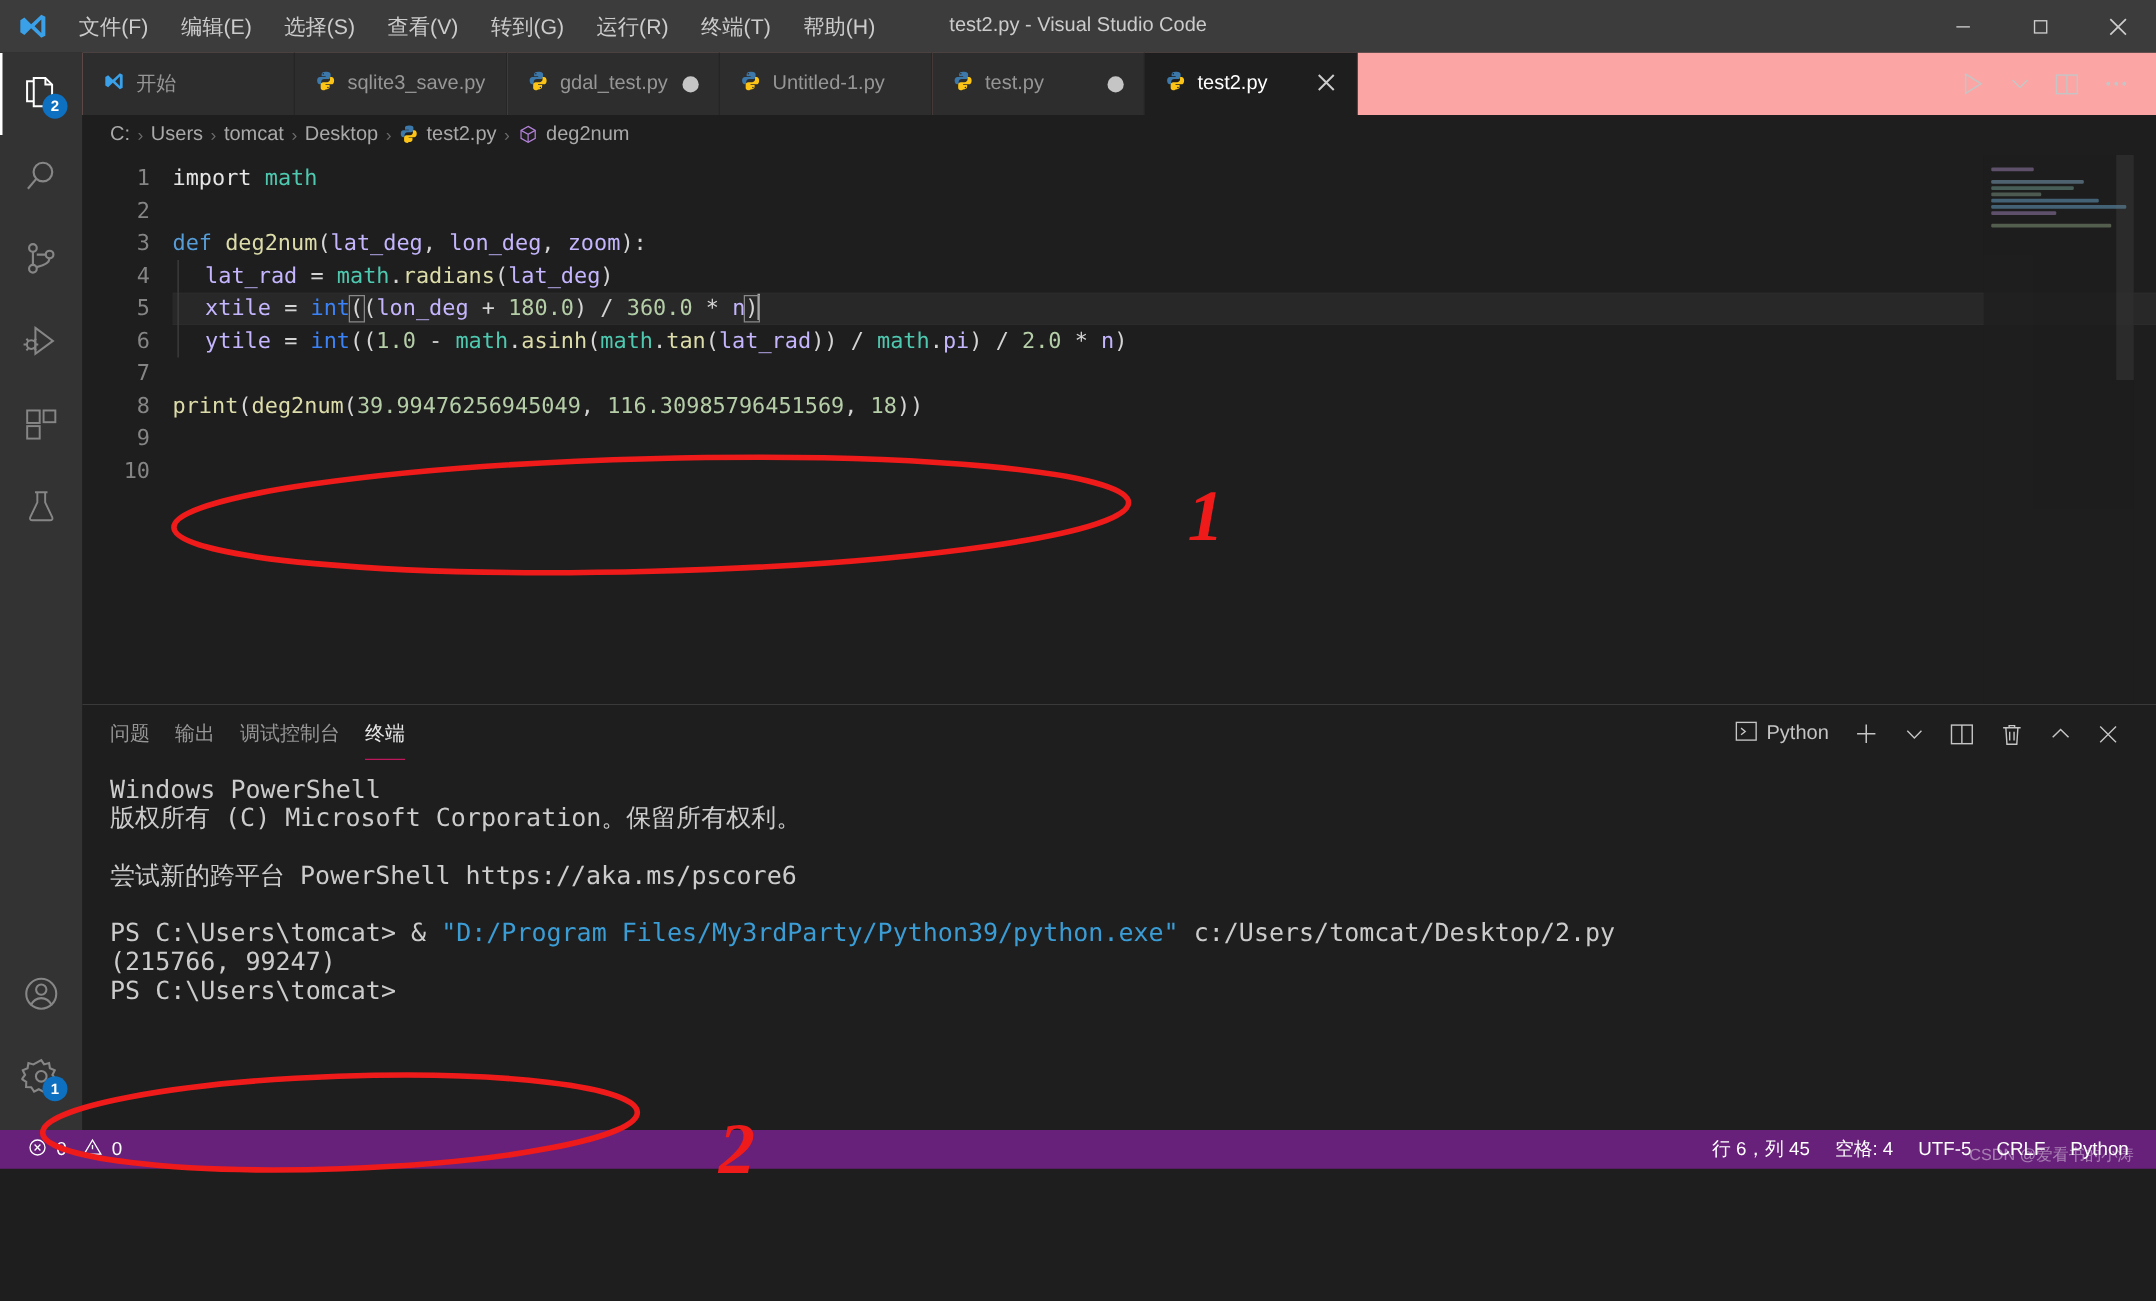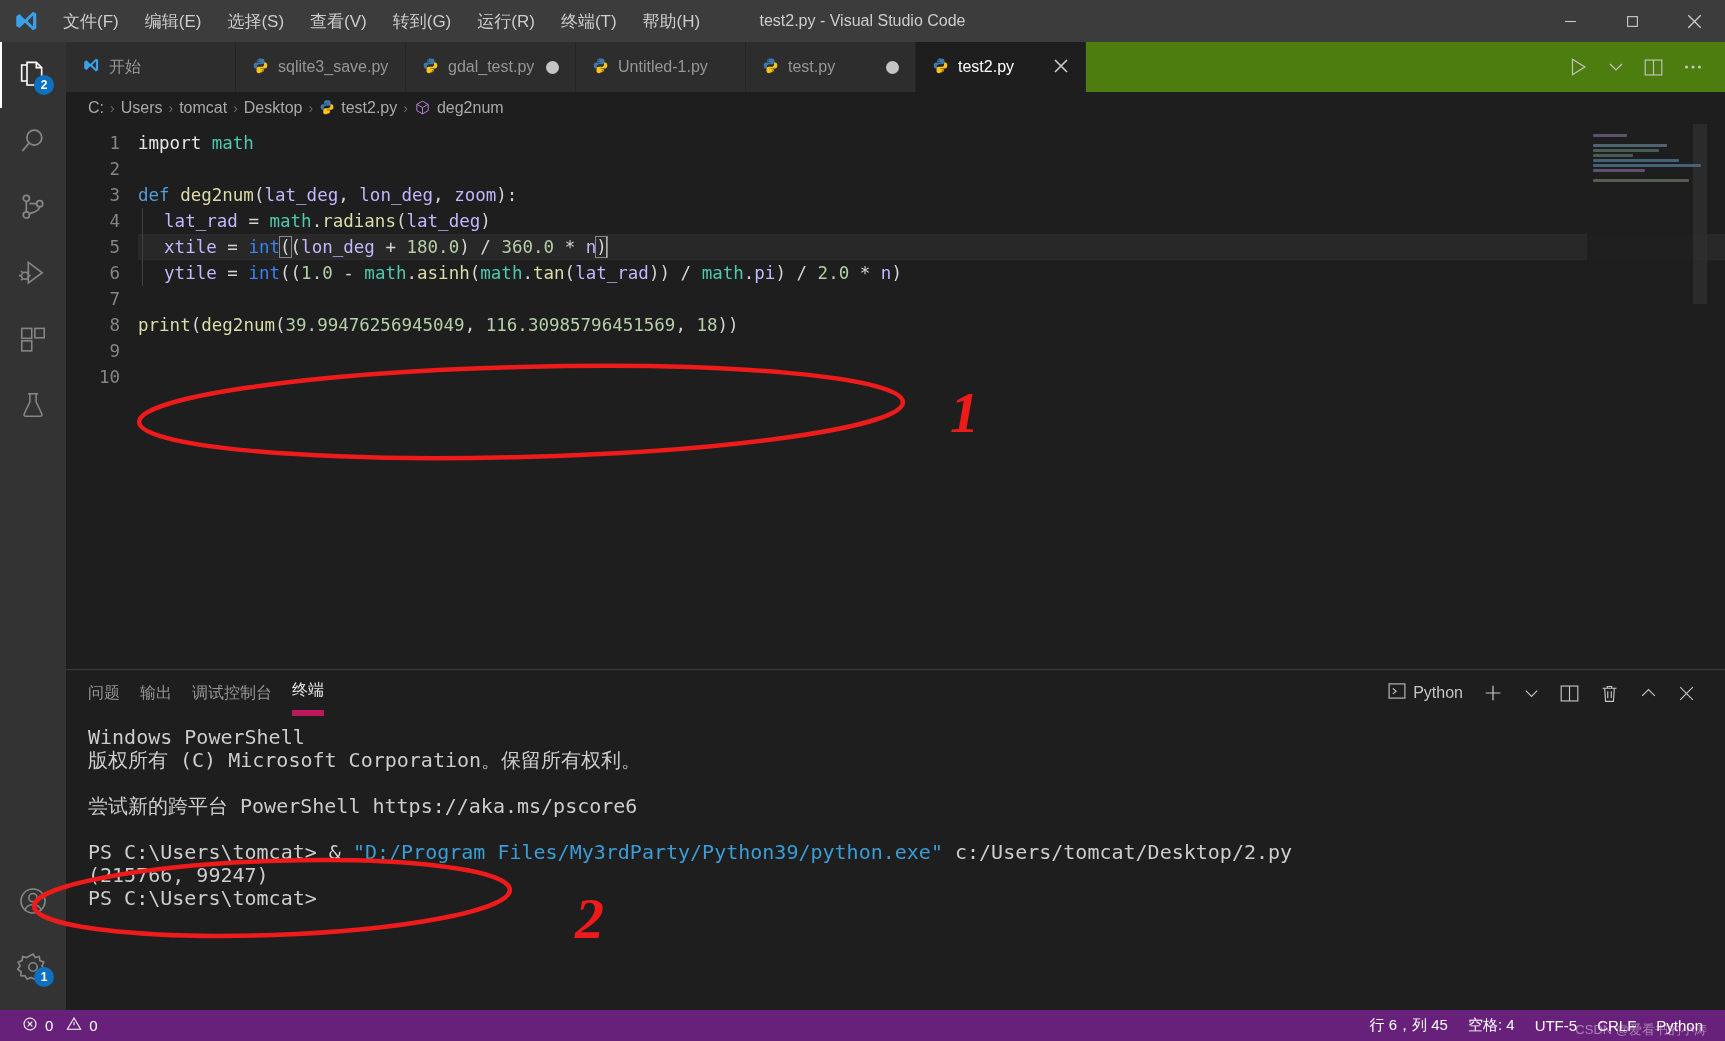--- a/index.html
+++ b/index.html
@@ -2,21 +2,21 @@
 <html><head>
 <meta charset="utf-8">
 <style>
   * { box-sizing: border-box; margin: 0; padding: 0; }
   html, body {
     width: 1725px; height: 1041px;
     background: #1e1e1e;
     font-family: "Liberation Sans", sans-serif;
     overflow: hidden;
   }
-  .app { position: relative; width: 1725px; height: 1041px; display: flex; flex-direction: column; }
+  .app { position: relative; width: 1725px; height: 935px; display: flex; flex-direction: column; }
 
   
   .titlebar {
     height: 42px; background: #3c3c3c; color: #cccccc;
     display: flex; align-items: center; flex: 0 0 42px;
     font-size: 17px; position: relative; z-index: 5;
   }
   .vsicon { width: 52px; display: flex; align-items: center; justify-content: center; }
   .menuitems { display: flex; align-items: center; gap: 4px; }
   .menuitem { padding: 5px 11px; cursor: default; white-space: nowrap; border-radius: 2px; }
@@ -43,21 +43,21 @@
   .abadge {
     position: absolute; right: 12px; bottom: 13px; background: #0e70c0; color: #fff;
     border-radius: 50%; width: 20px; height: 20px; font-size: 12px;
     display: flex; align-items: center; justify-content: center; font-weight: bold;
   }
   .aspacer { flex: 1 1 auto; }
 
   
   .editorcol { flex: 1 1 auto; display: flex; flex-direction: column; min-width: 0; background: #1e1e1e; }
 
-  .tabsrow { height: 50px; background: #4d7c0f; display: flex; align-items: stretch; flex: 0 0 50px; }
+  .tabsrow { height: 50px; background: #fca5a5; display: flex; align-items: stretch; flex: 0 0 50px; }
   .tabs { display: flex; align-items: stretch; min-width: 0; }
   .tab {
     display: flex; align-items: center; gap: 9px; padding: 0 16px;
     background: #2d2d2d; color: #969696; font-size: 16px;
     border-right: 1px solid #252526; min-width: 170px; cursor: pointer; position: relative;
   }
   .tab.active { background: #1e1e1e; color: #ffffff; box-shadow: inset 0 1px 0 #1e1e1e; }
   .tab .dirtydot { width: 13px; height: 13px; border-radius: 50%; background: #c5c5c5; margin-left: auto; }
   .tab .closex { margin-left: auto; color: #cccccc; font-size: 18px; line-height: 1; }
   .tab .tabname { white-space: nowrap; }
@@ -95,21 +95,21 @@
     background: #1e1e1e; opacity: .85; pointer-events: none;
   }
   .mmline { height: 3px; margin: 2px 0 2px 6px; border-radius: 1px; }
   .mmslider { position: absolute; top: 0; right: 0; width: 14px; height: 180px; background: rgba(121,121,121,.18); }
   .vscroll { position: absolute; top: 0; right: 0; width: 18px; height: 100%; background: transparent; }
 
   
   .panel { flex: 0 0 341px; background: #1e1e1e; border-top: 1px solid #3a3a3a; display: flex; flex-direction: column; }
   .paneltabs { height: 46px; display: flex; align-items: center; padding: 0 22px; gap: 20px; flex: 0 0 46px; }
   .ptab { color: #969696; font-size: 16px; padding: 10px 0 9px; cursor: pointer; white-space: nowrap; }
-  .ptab.active { color: #e7e7e7; border-bottom: 6px solid #be185d; }
+  .ptab.active { color: #e7e7e7; border-bottom: 1px solid #be185d; }
   .panelactions { margin-left: auto; display: flex; align-items: center; gap: 5px; color: #c5c5c5; }
   .pa { padding: 4px 7px; cursor: pointer; display: flex; align-items: center; gap: 6px; font-size: 16px; }
   .termbody {
     flex: 1 1 auto; padding: 10px 22px; overflow: hidden;
     font-family: "DejaVu Sans Mono", monospace; font-size: 20px; line-height: 23px; color: #cccccc;
   }
   .tline { white-space: pre; }
   .tcyan { color: #3b9dd6; }
 
   

